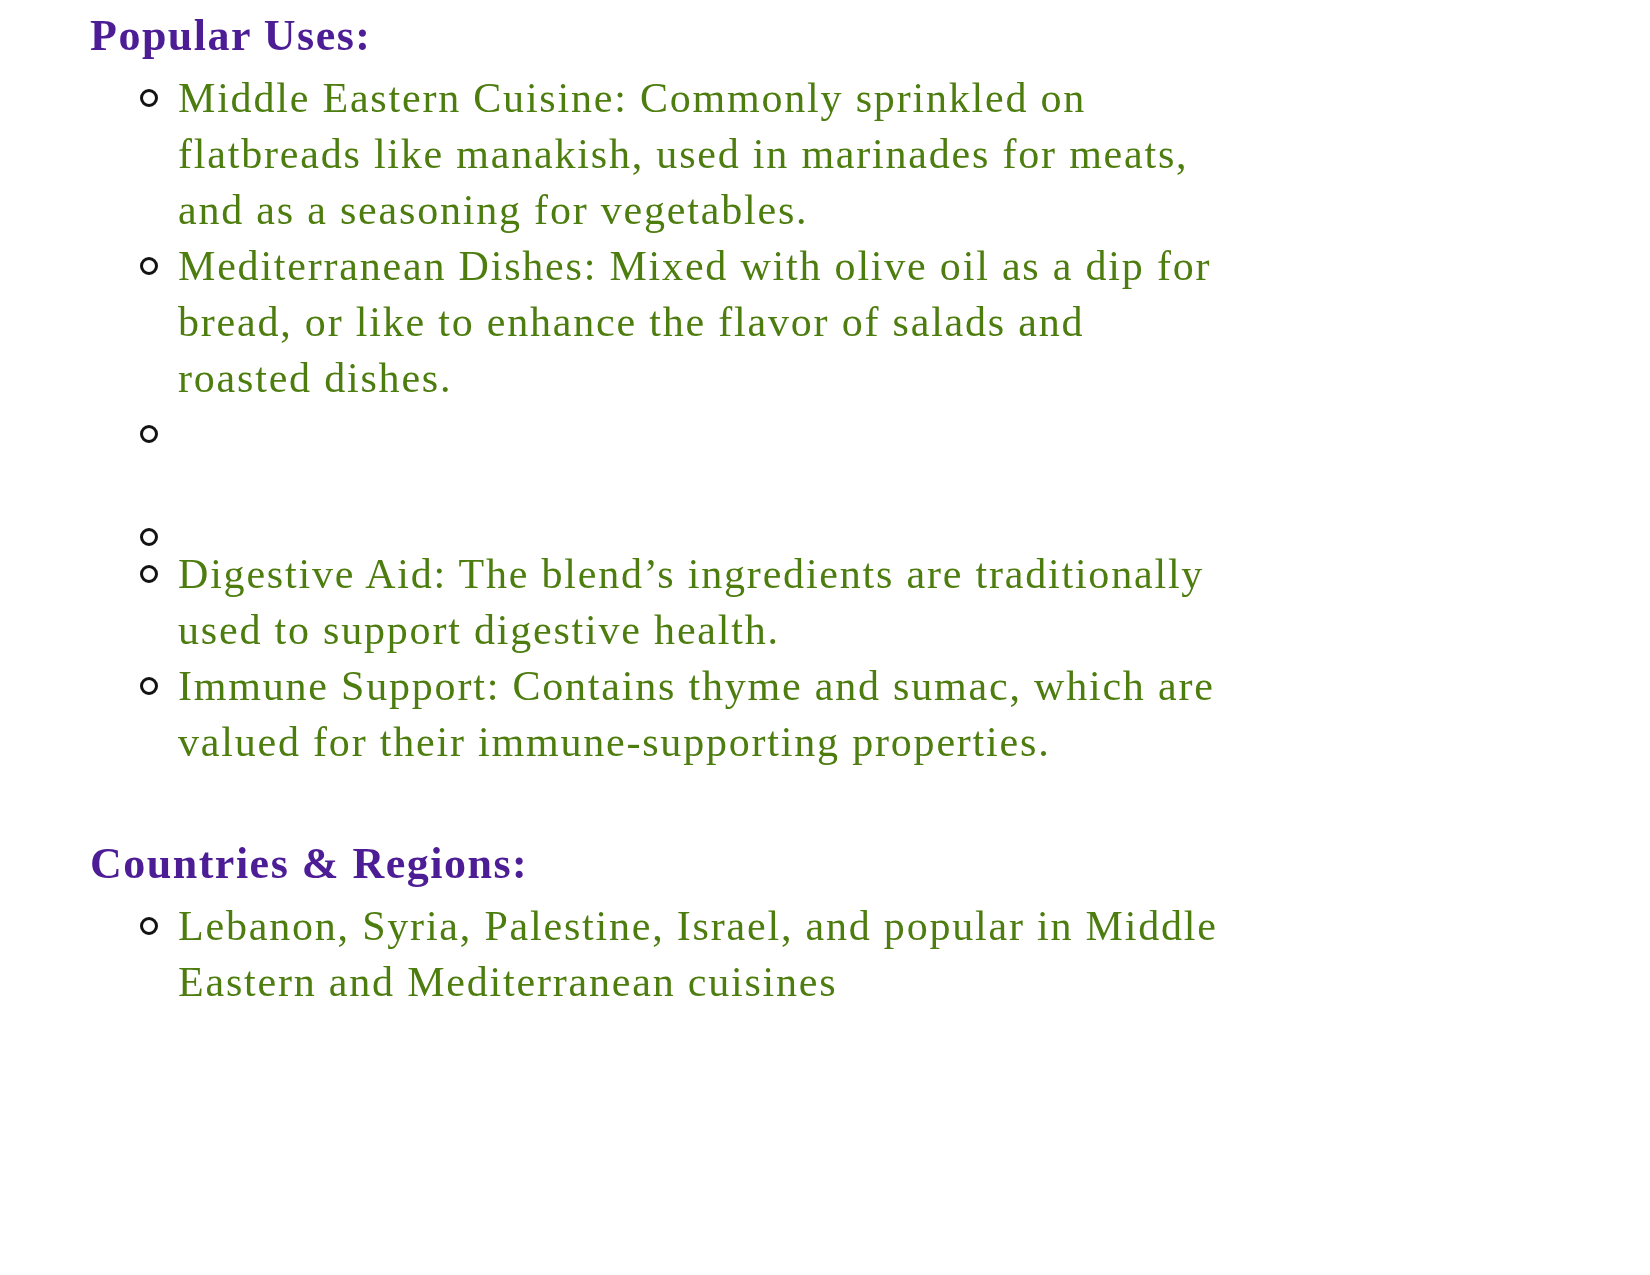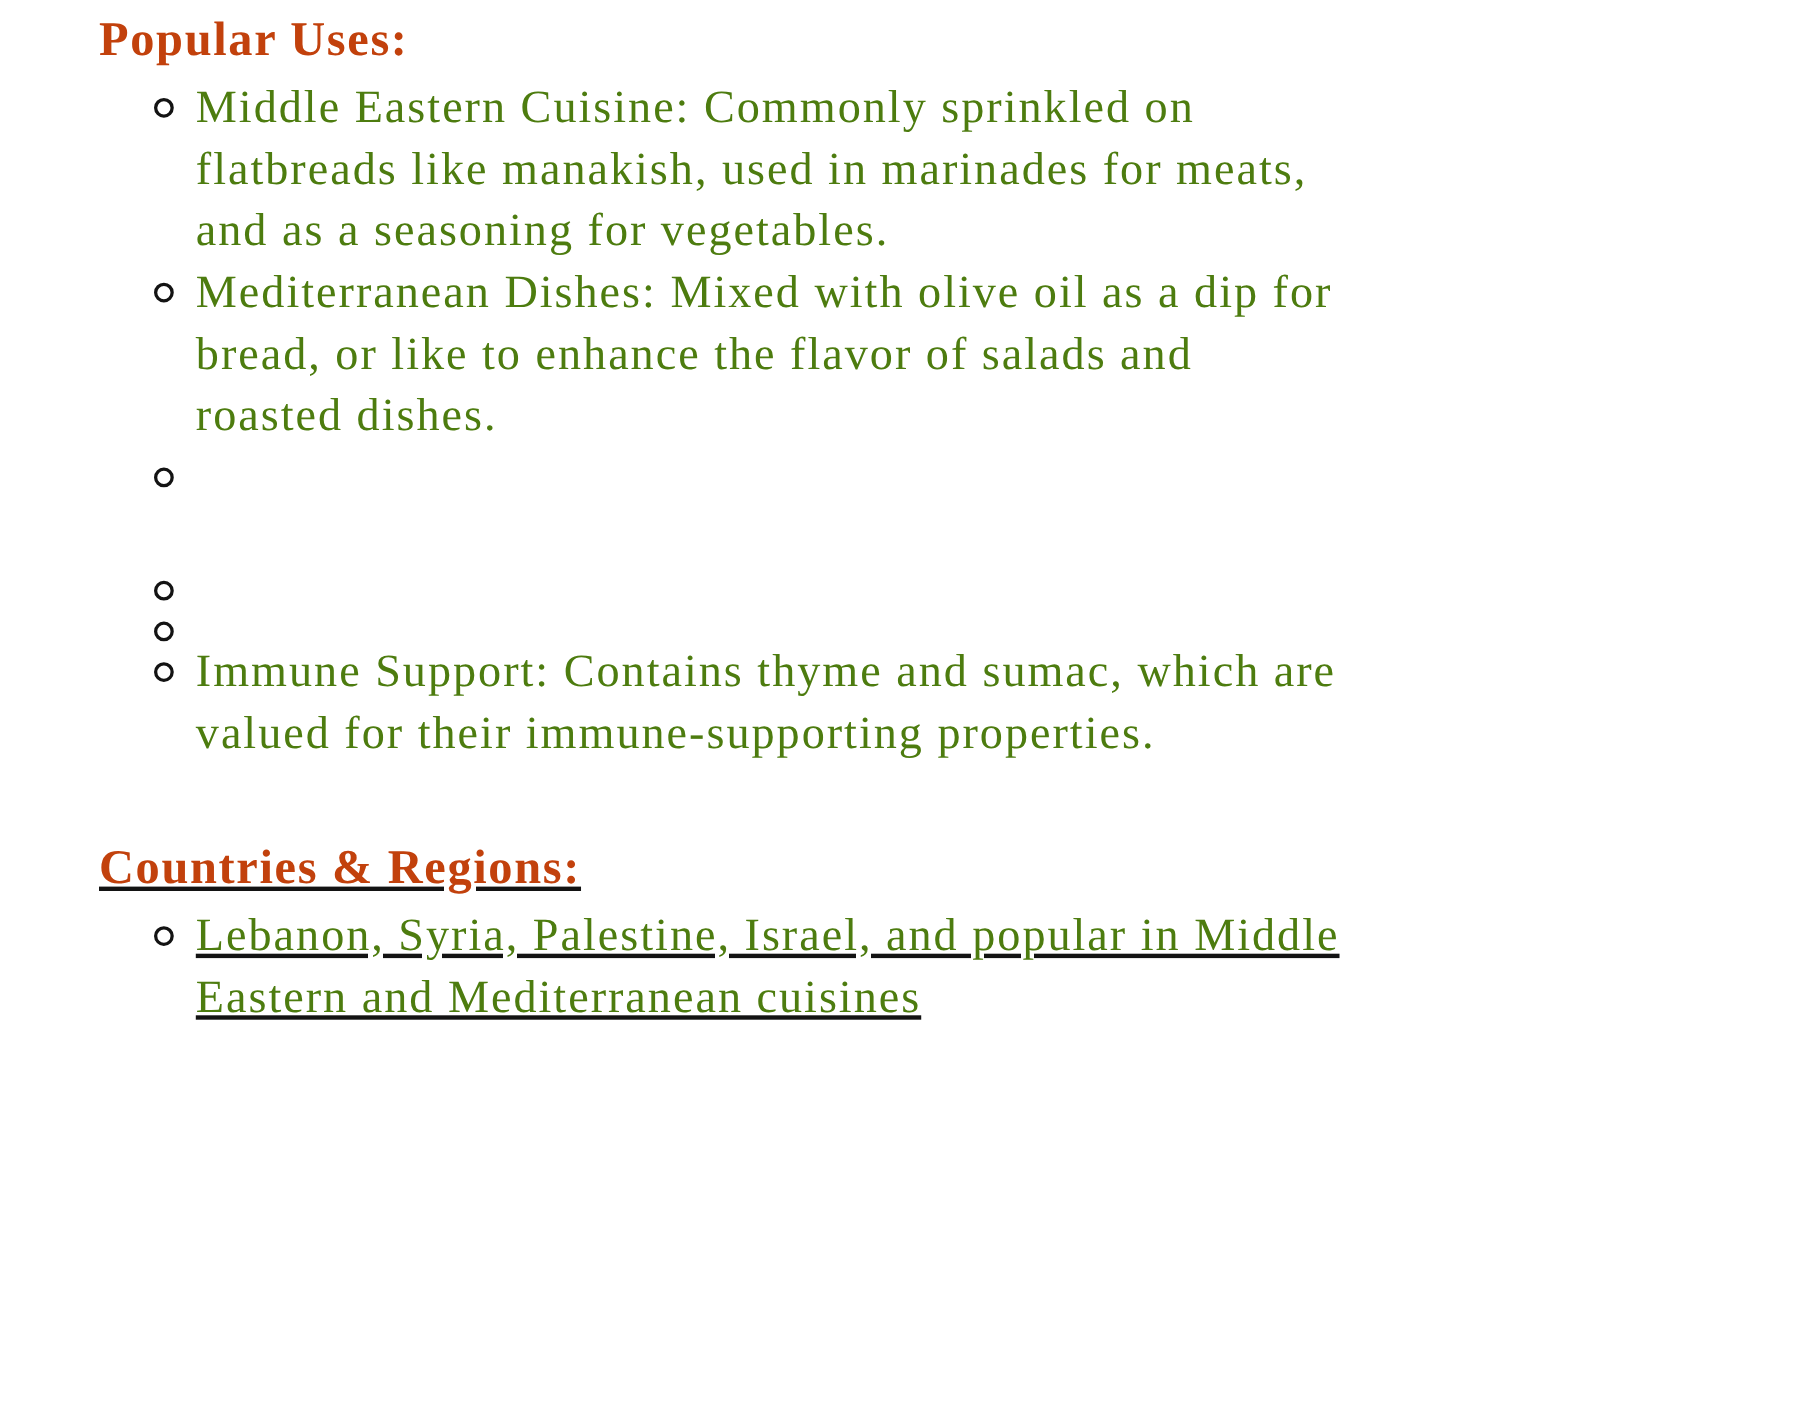--- a/index.html
+++ b/index.html
@@ -16,29 +16,28 @@
     background: #ffffff;
     color: #131313;
     font-family: "Liberation Serif", "DejaVu Serif", serif;
     overflow: hidden;
   }
   .sec {
     margin: 0 0 66px 0;
   }
   .sec:last-child {
     margin-bottom: 16px;
-    text-decoration: underline;
   }
   .heading {
     margin: 0 0 6px 0;
     font-size: 44px;
     line-height: 56px;
     font-weight: 700;
     letter-spacing: 1.5px;
-    color: #c2410c;
+    color: #4c1d95;
   }
   .bullets {
     list-style: none;
     margin: 0;
     padding: 0 0 0 50px;
   }
   .bullet {
     display: flex;
     align-items: flex-start;
     margin: 0;
@@ -87,20 +86,22 @@
     </ul>
   </section>
 
   <section class="sec">
     <ul class="bullets">
       <li class="bullet">
         <span class="marker"></span>
       </li>
       <li class="bullet">
         <span class="marker"></span>
+        <span class="btext">Digestive Aid: The blend’s ingredients are traditionally
+used to support digestive health.</span>
       </li>
       <li class="bullet">
         <span class="marker"></span>
         <span class="btext">Immune Support: Contains thyme and sumac, which are
 valued for their immune-supporting properties.</span>
       </li>
     </ul>
   </section>
 
   <section class="sec">

